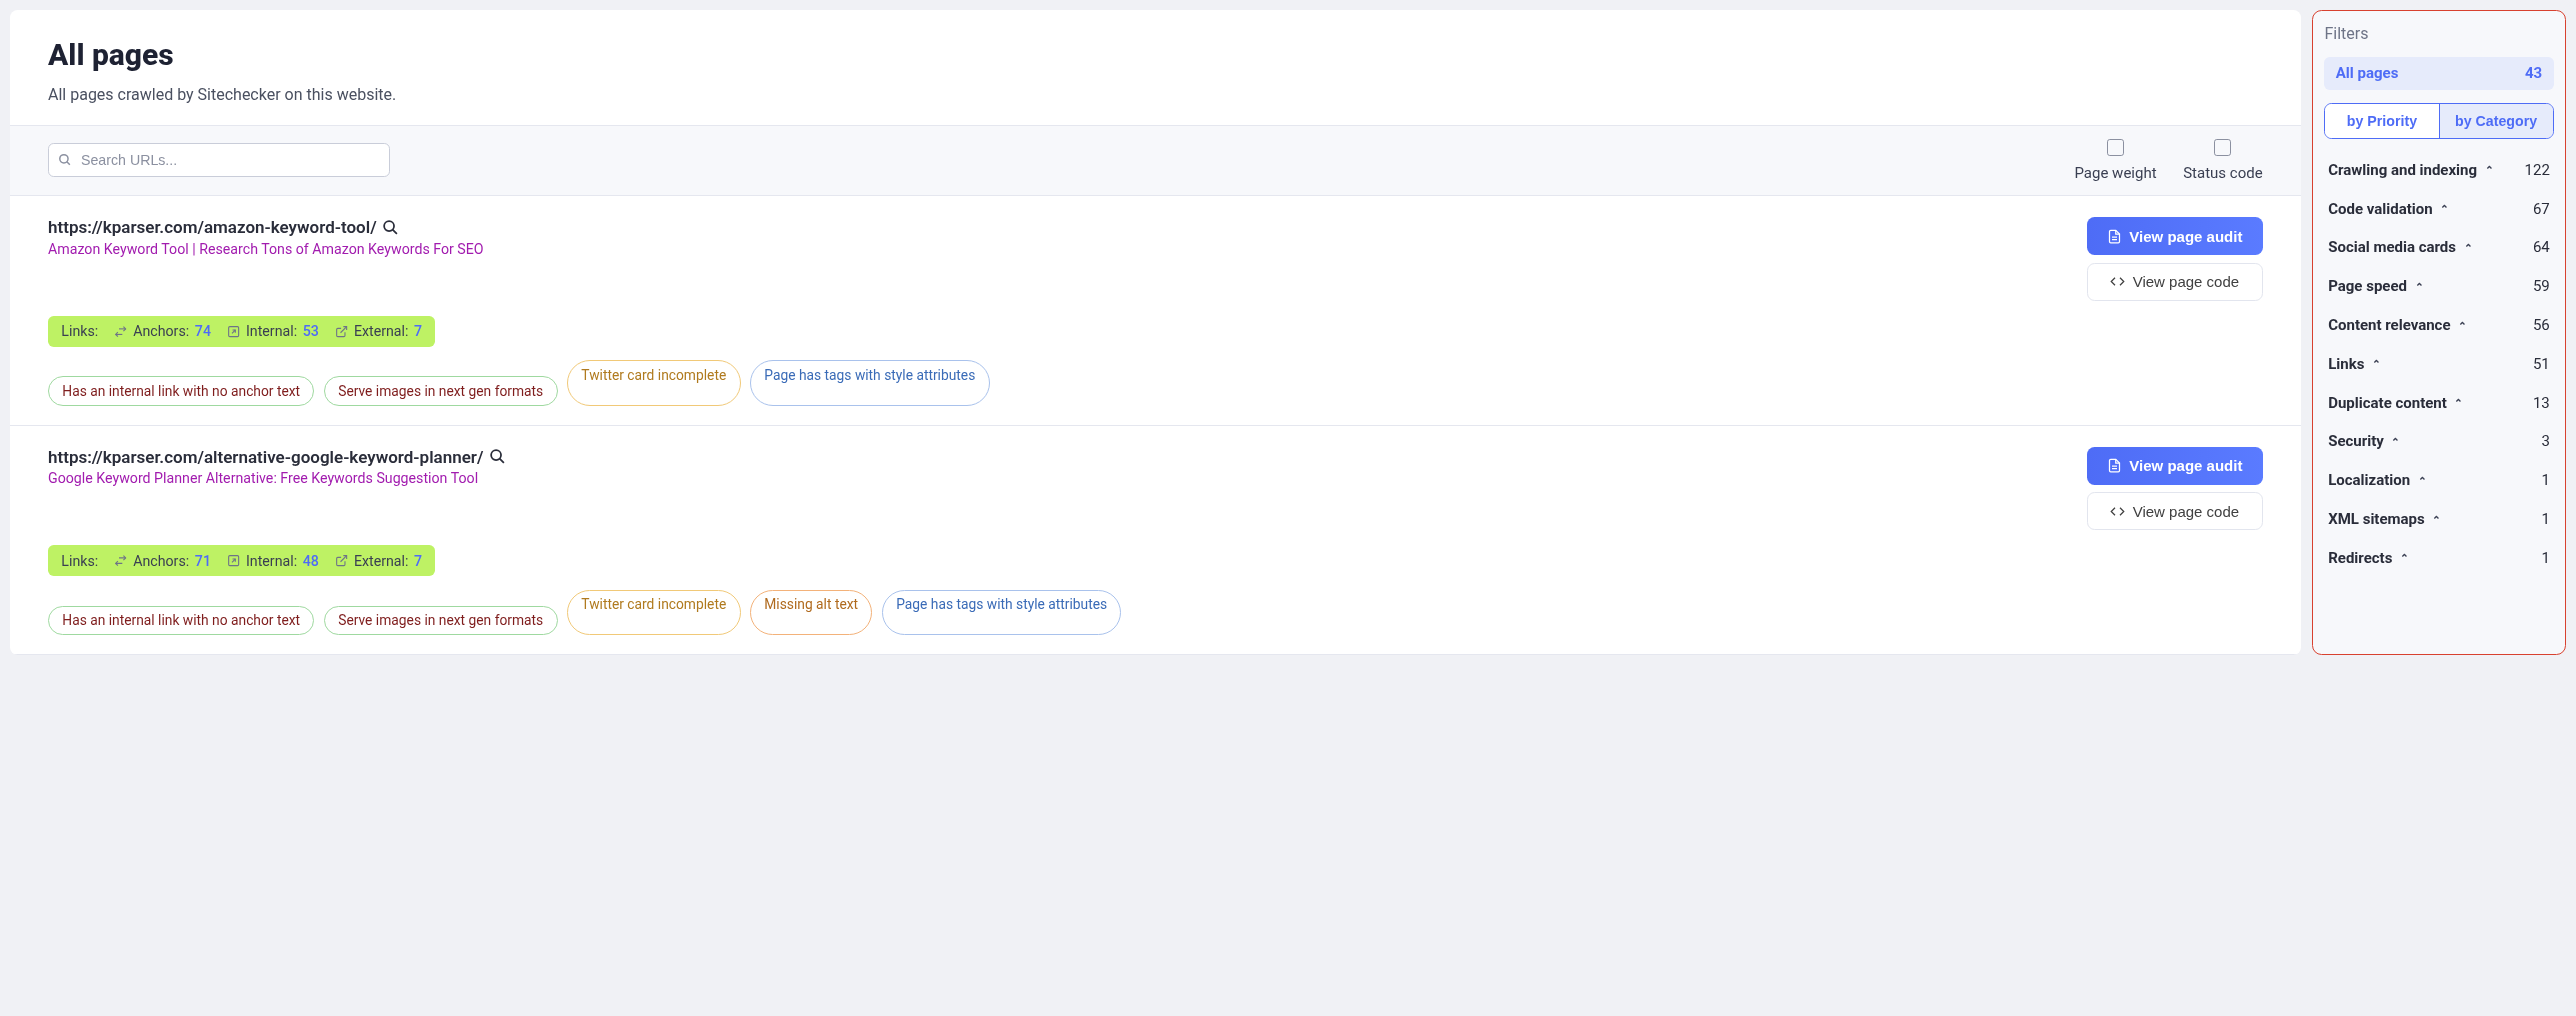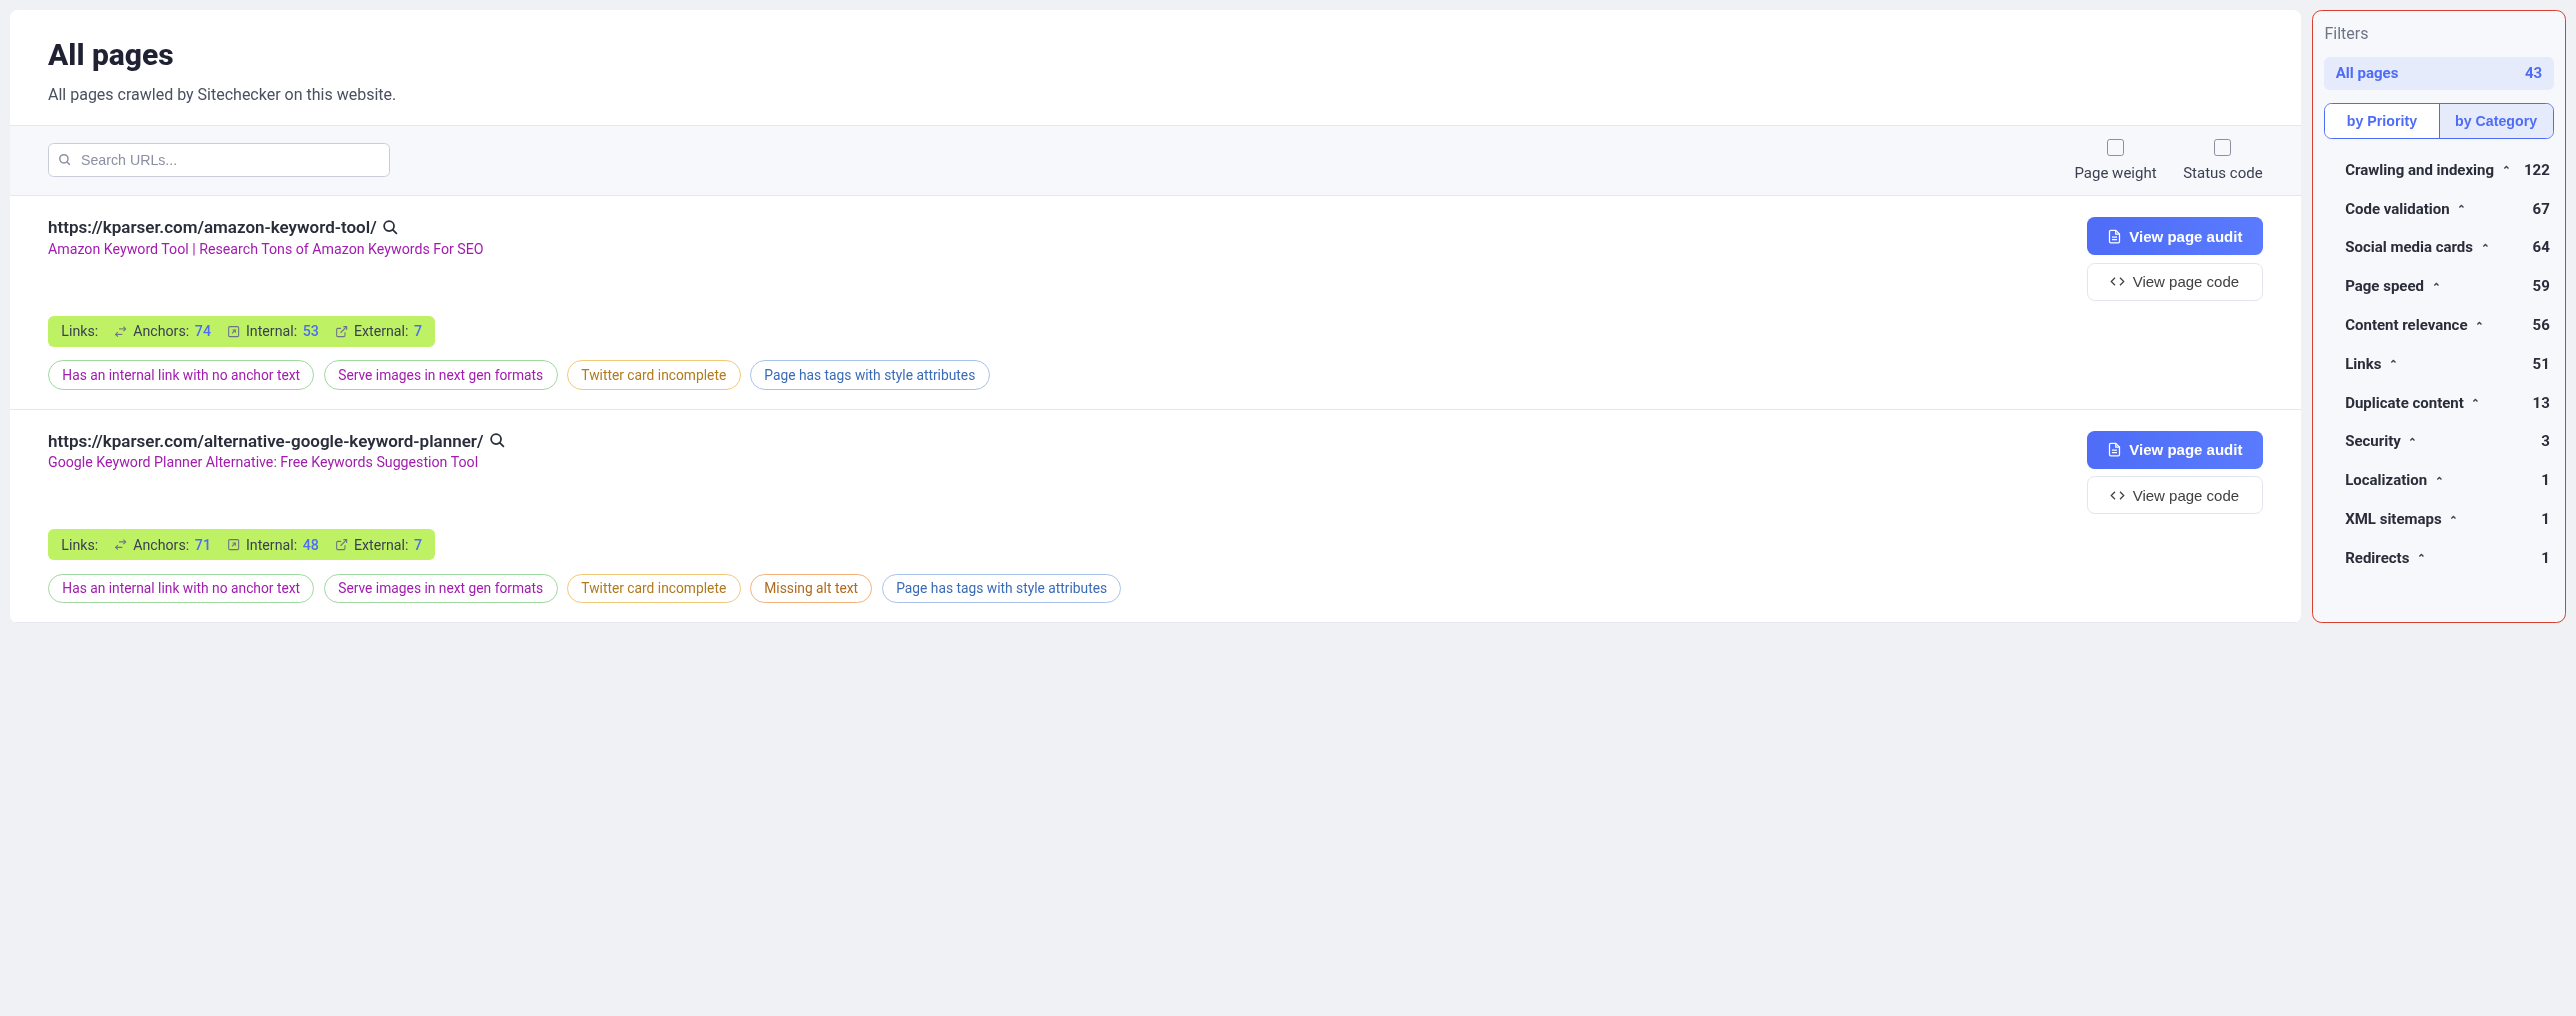--- a/index.html
+++ b/index.html
@@ -169,21 +169,21 @@
     display: flex;
     flex-wrap: wrap;
     gap: 9.5px;
   }
   .tag {
     border-radius: 949px;
     padding: 5.7px 13.3px;
     font-size: 13.8px;
     background: #fff;
   }
-  .tag-green  { border:0.9px solid #9fd9a0; color:#a21caf; }
+  .tag-green  { border:0.9px solid #9fd9a0; color:#7f1d1d;margin-top:16px; }
   .tag-yellow { border:0.9px solid #f1c978; color:#b07a1e; }
   .tag-blue   { border:0.9px solid #a9c2ec; color:#3a6bb7; }
   .tag-orange { border:0.9px solid #f3b27a; color:#b06a1e; }
 
   
   .sidebar {
     width: 254px;
     background: #f7f8fb;
     border: 1.9px solid #d8412f;
     border-radius: 9.5px;
@@ -234,36 +234,35 @@
     gap: 3.8px;
   }
   .cat-item {
     display: flex;
     justify-content: space-between;
     align-items: center;
     padding: 8.5px 3.8px;
     font-size: 15px;
     color: #2a2d3a;
     cursor: pointer;
-    margin-left: 17px;
   }
   .cat-left {
     display: flex;
     align-items: center;
     gap: 7.6px;
     font-weight: 700;
   }
   .chev {
     display: inline-block;
     transform: rotate(180deg);
     font-size: 10.4px;
     color: #3a3f52;
   }
   .cat-count {
-    font-weight: 700;
+    font-weight: 400;
     color: #2a2d3a;
   }
 
   svg { display: block; }
 </style>
 </head>
 <body>
 
 <div class="layout">
   <div class="main-panel">

